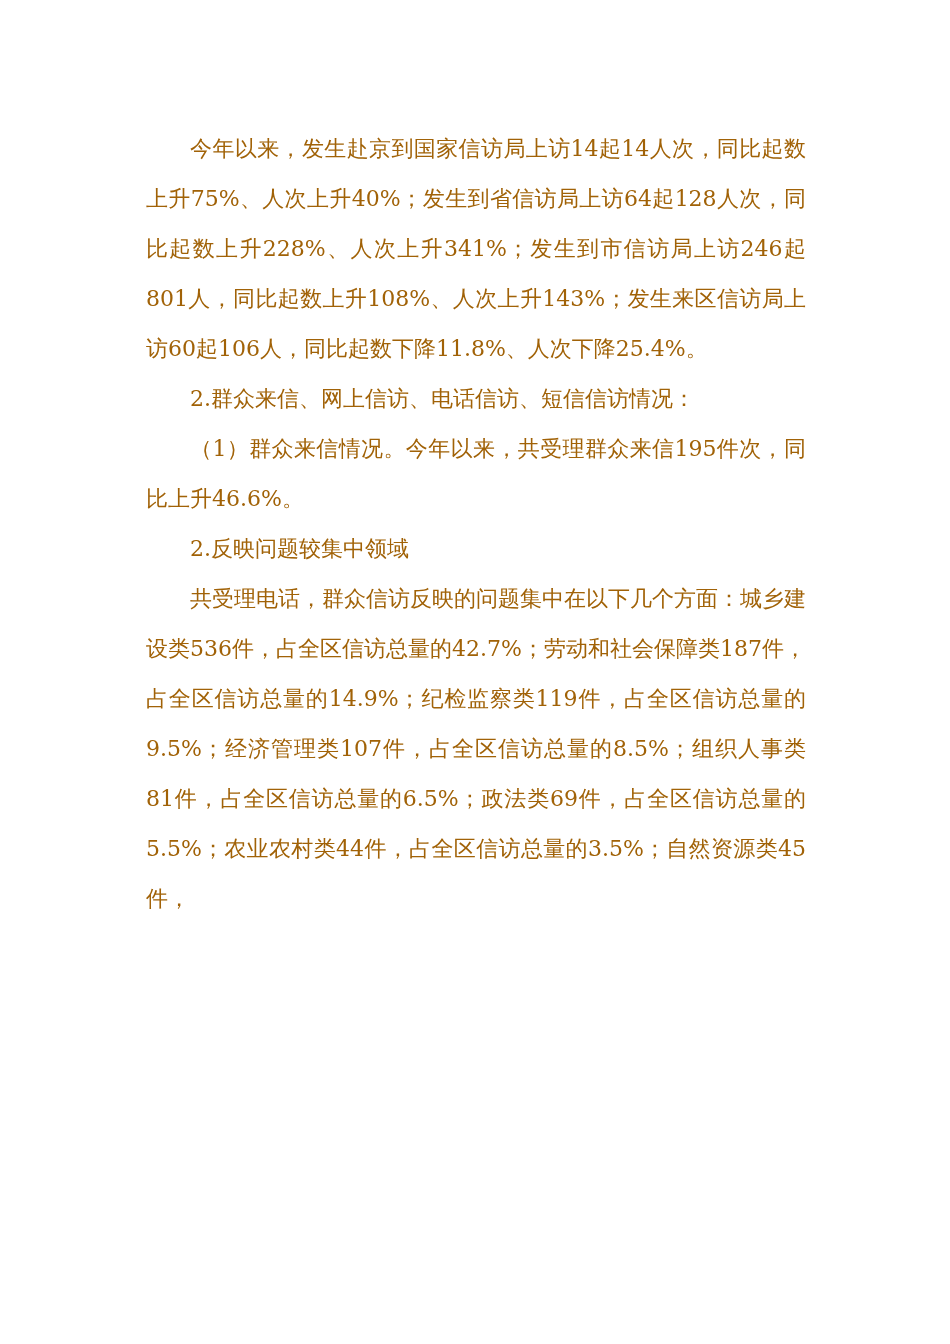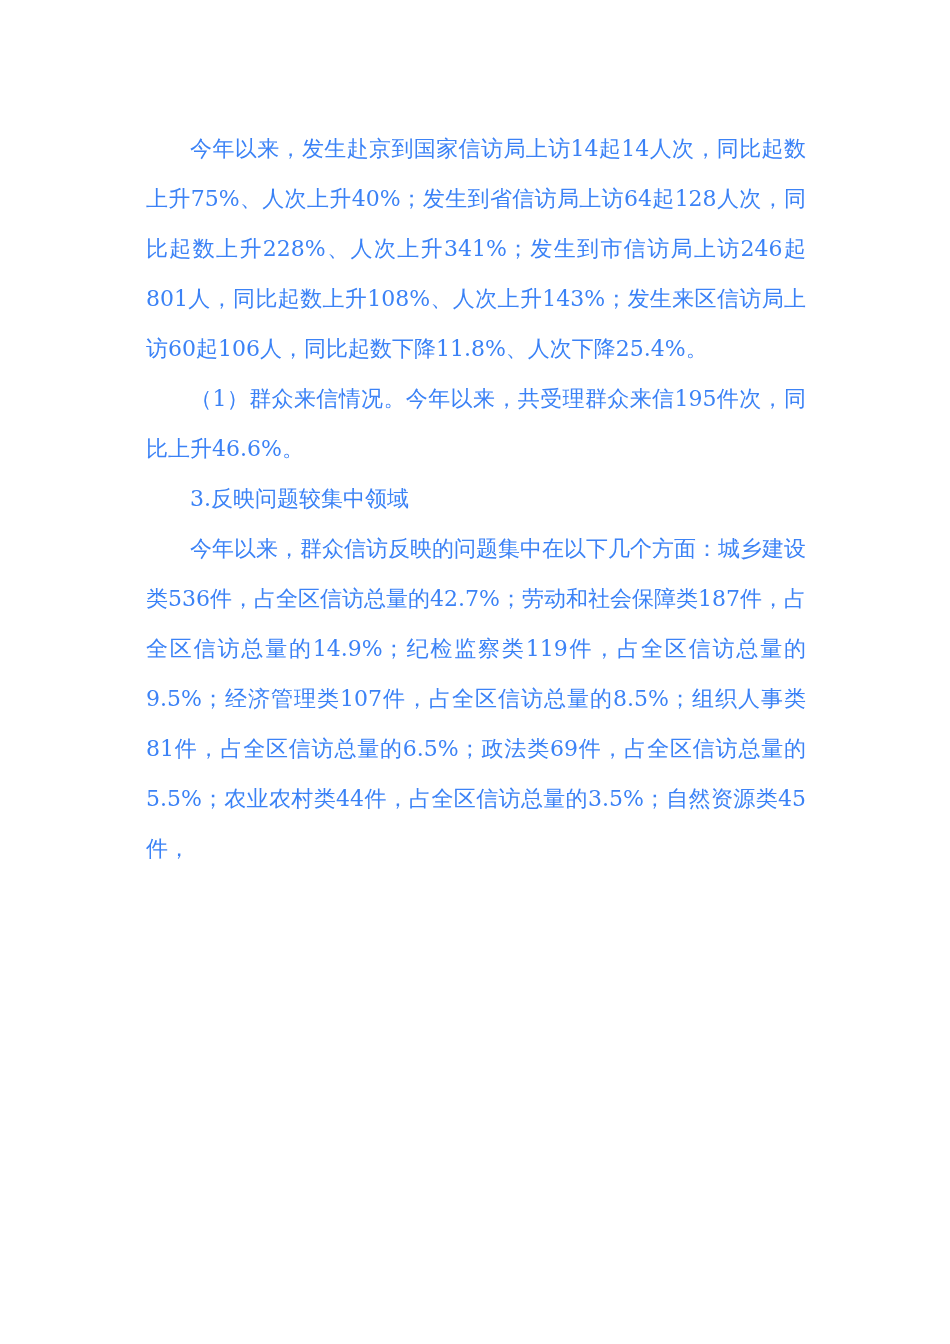--- a/index.html
+++ b/index.html
@@ -11,36 +11,37 @@
       width: 950px;
       height: 1344px;
       position: relative;
       overflow: hidden;
     }
     .page {
       position: absolute;
       left: 146px;
       top: 124px;
       width: 660px;
-      color: #3b82f6;
+      color: #a16207;
       font-family: "DejaVu Serif", "Liberation Serif", serif;
       font-size: 22px;
       line-height: 50px;
     }
     .para {
       margin: 0;
       text-align: justify;
       text-justify: inter-character;
       text-indent: 2em;
     }
     .para.heading {
       text-indent: 2em;
     }
   </style>
 </head>
 <body>
 
 <div class="page">
   <p class="para">今年以来，发生赴京到国家信访局上访14起14人次，同比起数上升75%、人次上升40%；发生到省信访局上访64起128人次，同比起数上升228%、人次上升341%；发生到市信访局上访246起801人，同比起数上升108%、人次上升143%；发生来区信访局上访60起106人，同比起数下降11.8%、人次下降25.4%。</p>
+  <p class="para heading">2.群众来信、网上信访、电话信访、短信信访情况：</p>
   <p class="para">（1）群众来信情况。今年以来，共受理群众来信195件次，同比上升46.6%。</p>
-  <p class="para heading">3.反映问题较集中领域</p>
-  <p class="para">今年以来，群众信访反映的问题集中在以下几个方面：城乡建设类536件，占全区信访总量的42.7%；劳动和社会保障类187件，占全区信访总量的14.9%；纪检监察类119件，占全区信访总量的9.5%；经济管理类107件，占全区信访总量的8.5%；组织人事类81件，占全区信访总量的6.5%；政法类69件，占全区信访总量的5.5%；农业农村类44件，占全区信访总量的3.5%；自然资源类45件，</p>
+  <p class="para heading">2.反映问题较集中领域</p>
+  <p class="para">共受理电话，群众信访反映的问题集中在以下几个方面：城乡建设类536件，占全区信访总量的42.7%；劳动和社会保障类187件，占全区信访总量的14.9%；纪检监察类119件，占全区信访总量的9.5%；经济管理类107件，占全区信访总量的8.5%；组织人事类81件，占全区信访总量的6.5%；政法类69件，占全区信访总量的5.5%；农业农村类44件，占全区信访总量的3.5%；自然资源类45件，</p>
 </div>
 
 </body></html>

